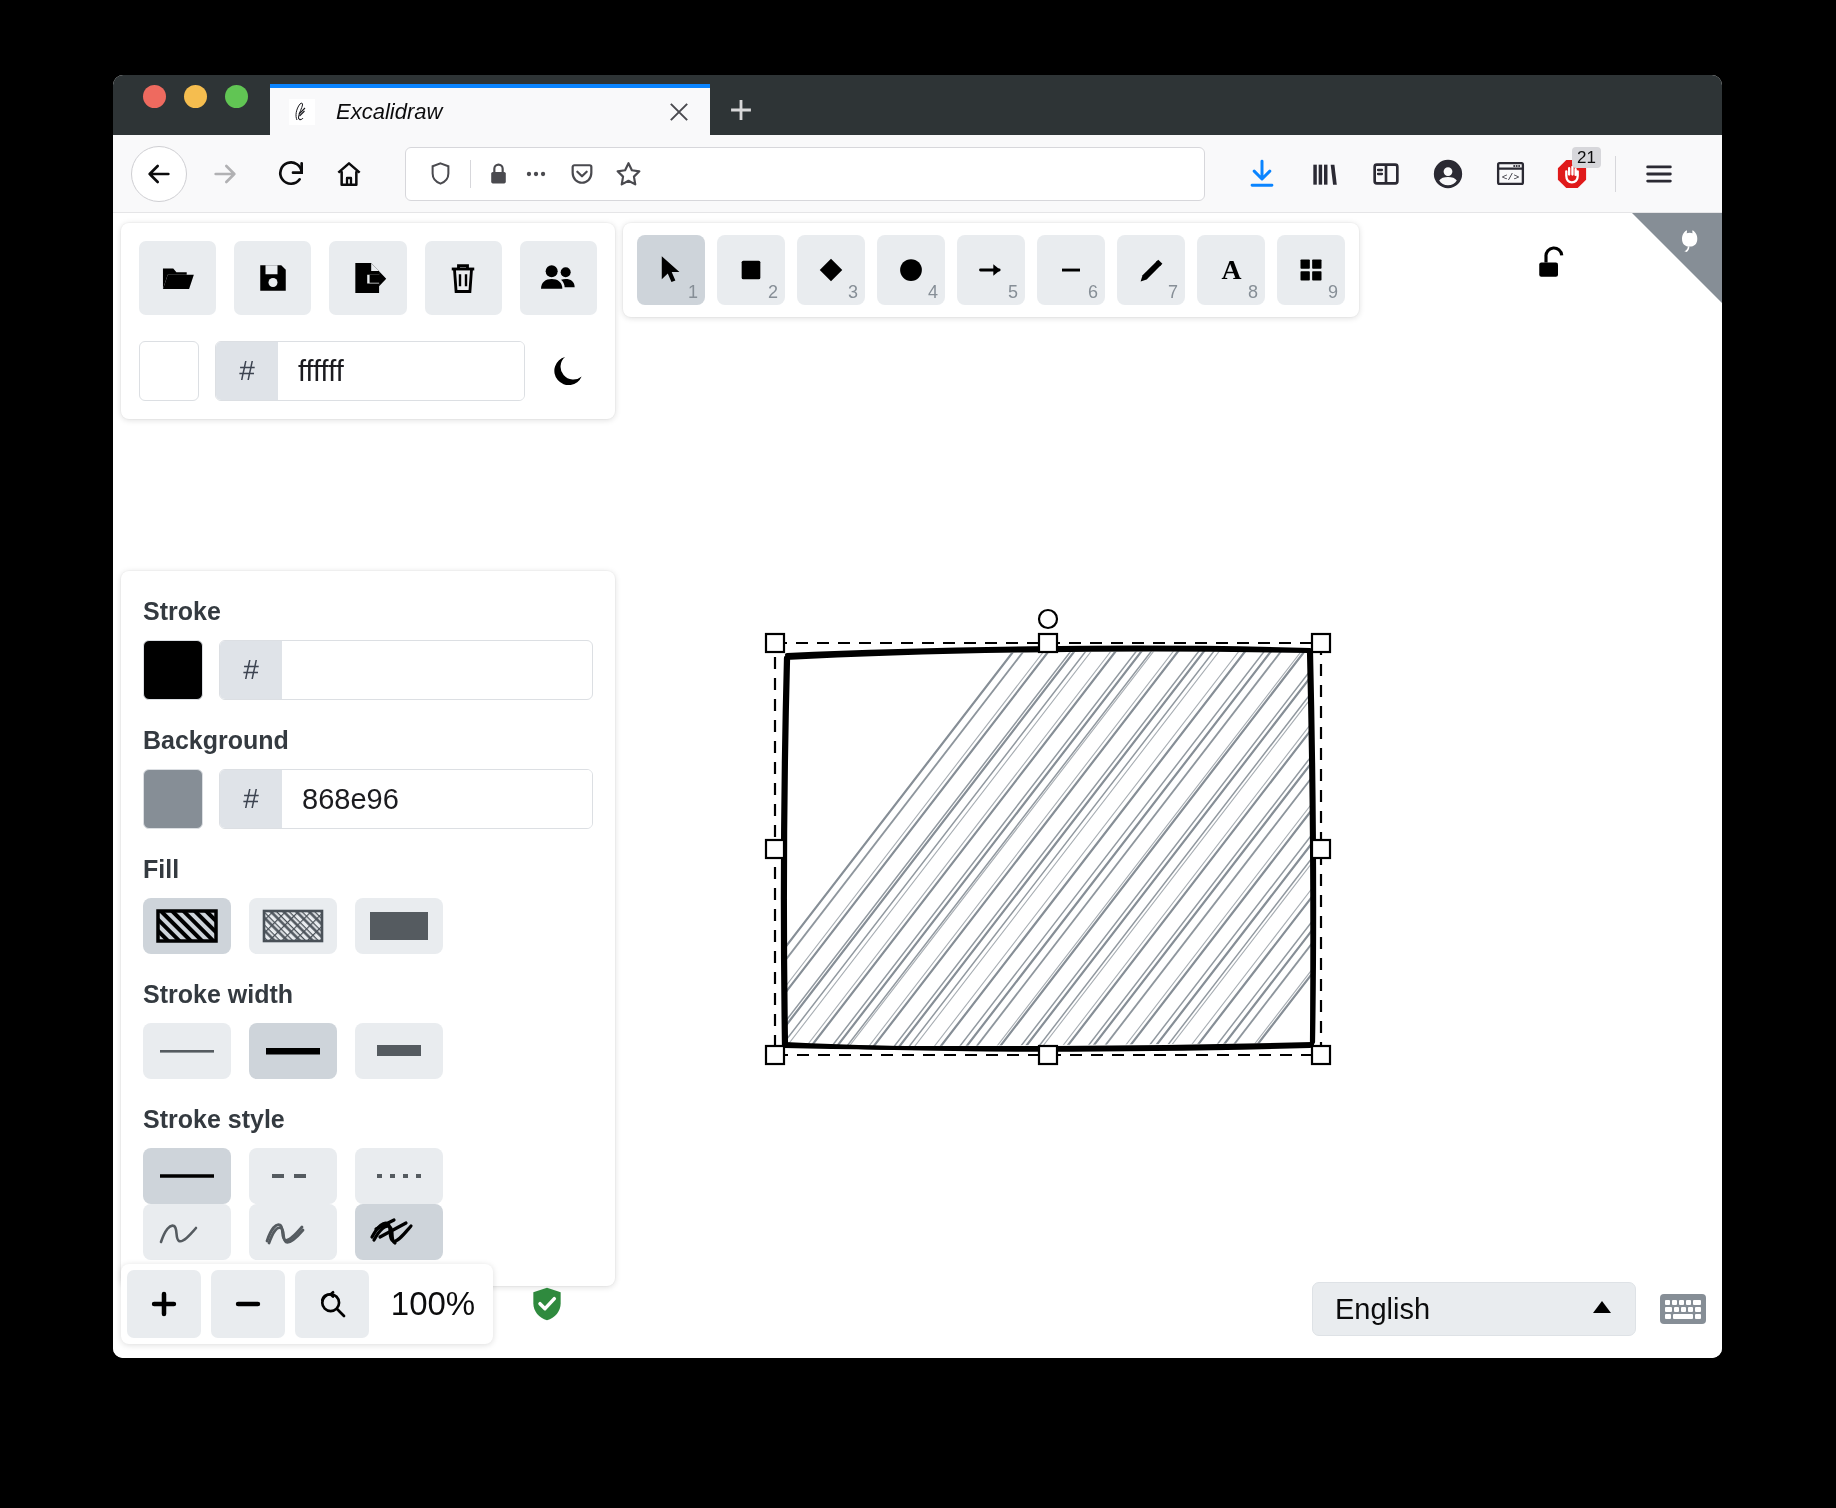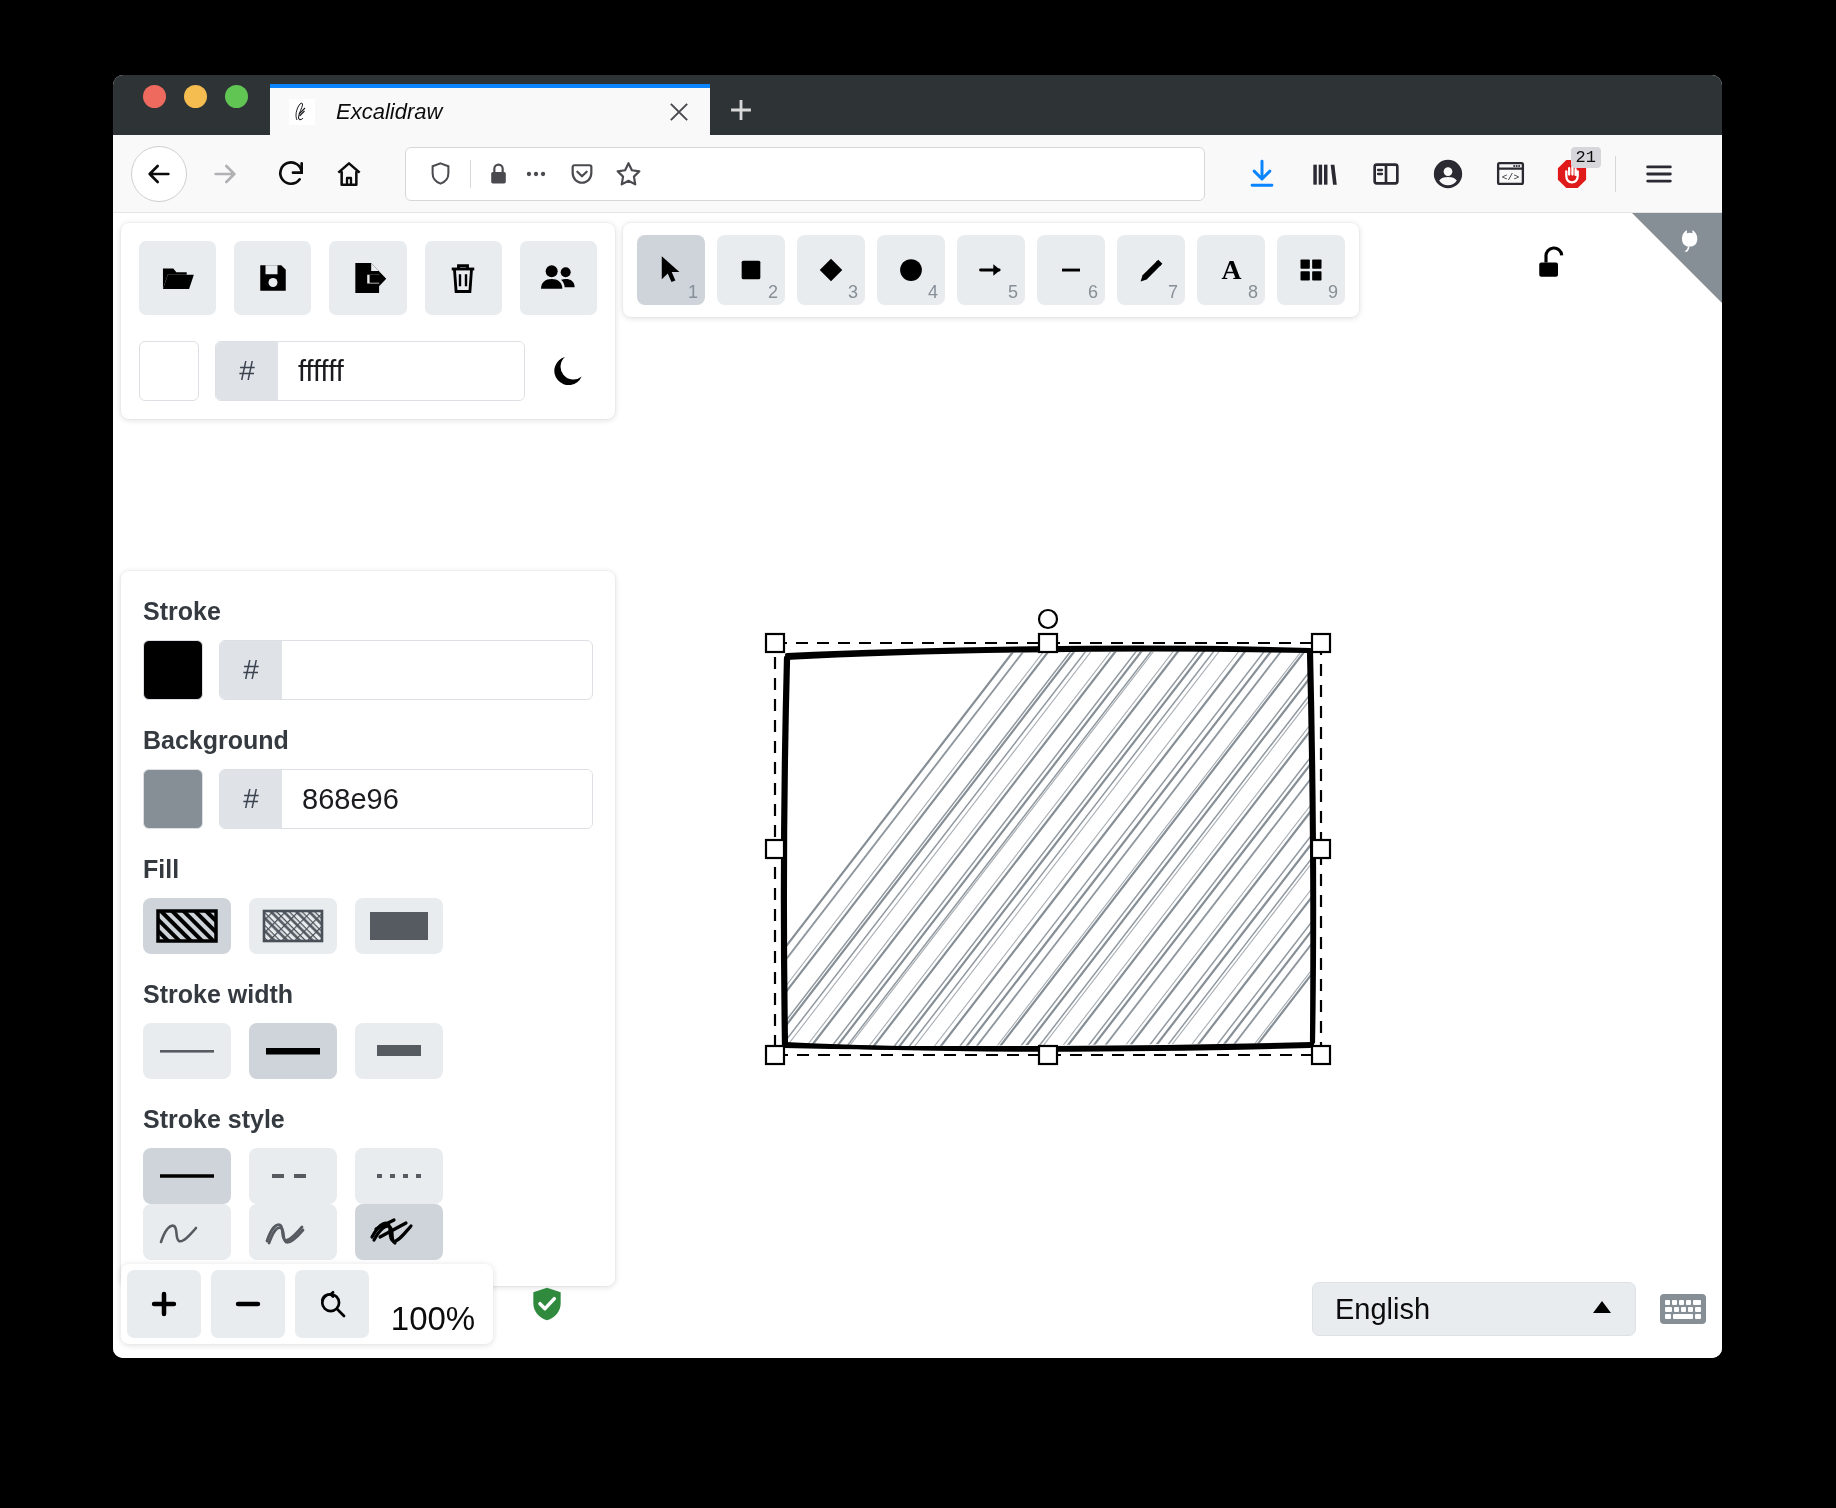--- a/index.html
+++ b/index.html
@@ -139,21 +139,20 @@
   .badge {
     position: absolute;
     top: 2px; right: 2px;
     background: #d7d7db;
     color: #0c0c0d;
     font-size: 17px;
     border-radius: 4px;
     padding: 1px 5px;
     line-height: 1.15;
     font-weight: 400;
-    font-family: Liberation Mono, monospace;
   }
 
   
   .app {
     flex: 1 1 auto;
     position: relative;
     background: #fff;
     overflow: hidden;
   }
 
@@ -289,21 +288,21 @@
     position: absolute;
     left: 8px; bottom: 14px;
     display: flex;
     align-items: center;
   }
   .zoom-island {
     background: #fff;
     border-radius: 8px;
     box-shadow: 0 1px 6px rgba(0,0,0,0.14);
     display: flex;
-    align-items: flex-end;
+    align-items: center;
     padding: 6px;
   }
   .zbtn {
     width: 74px; height: 68px;
     background: #e9ecef;
     border-radius: 7px;
     display: flex; align-items: center; justify-content: center;
     color: #000;
     margin-right: 10px;
   }

